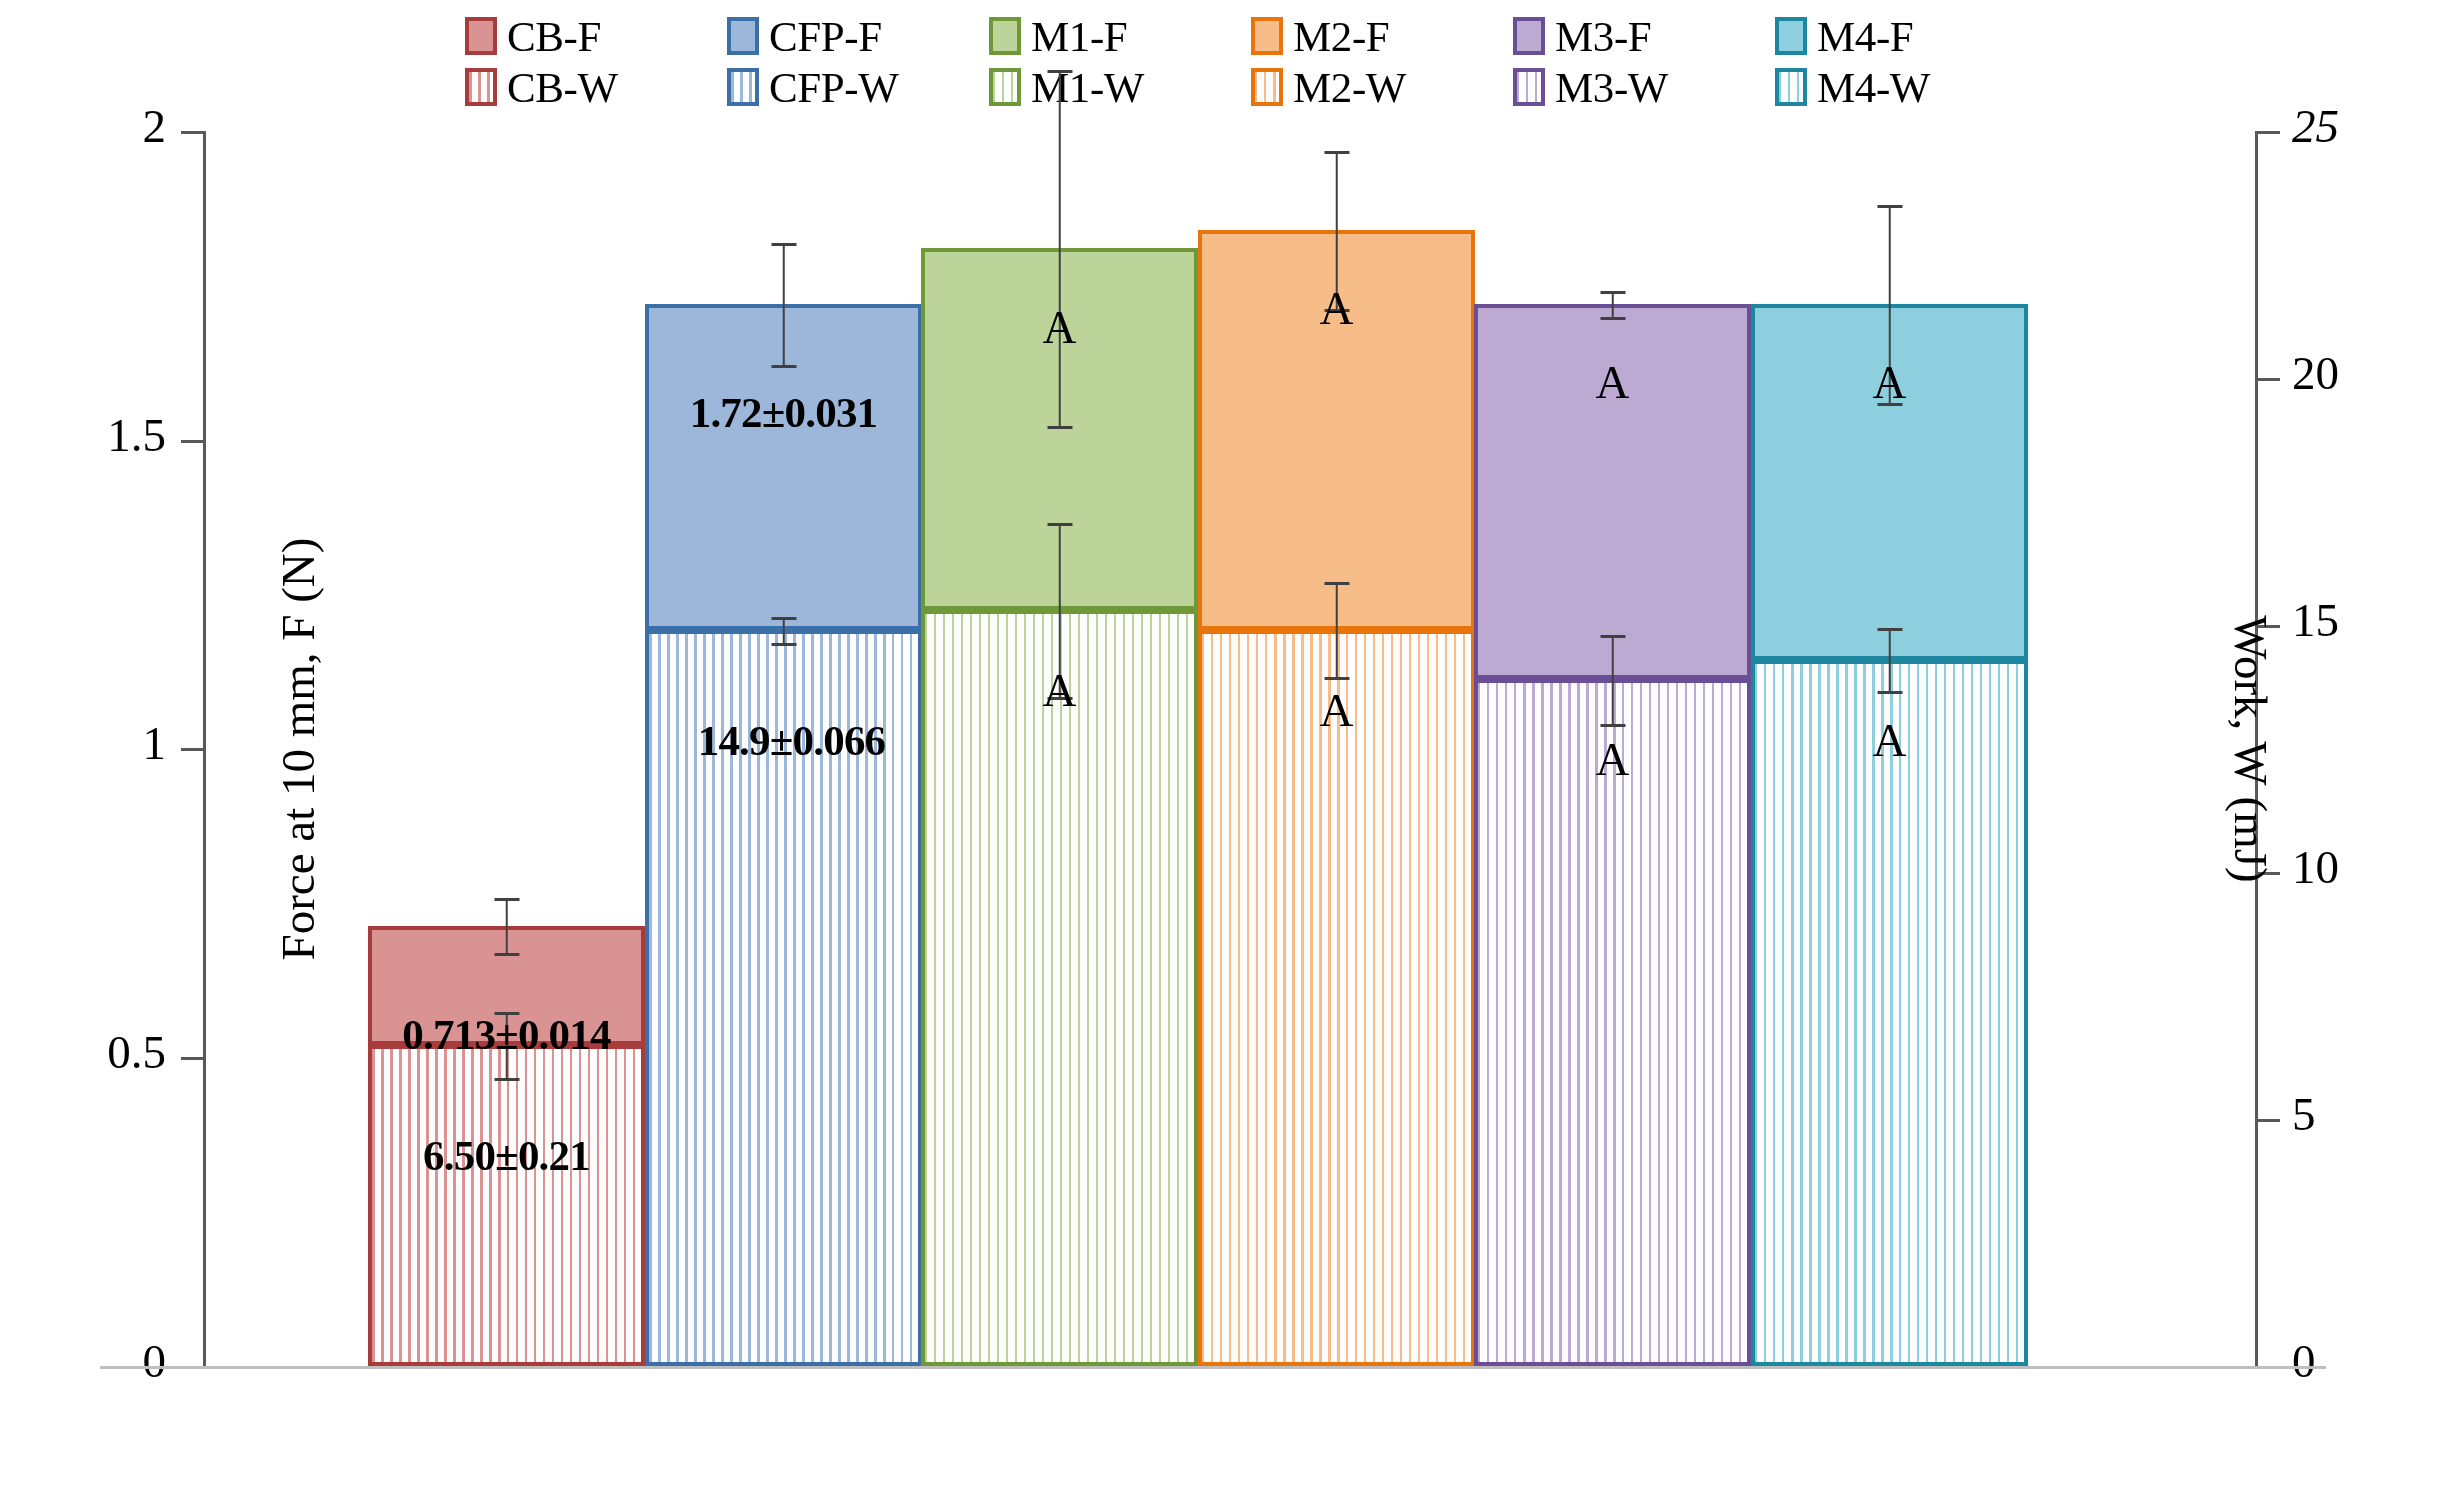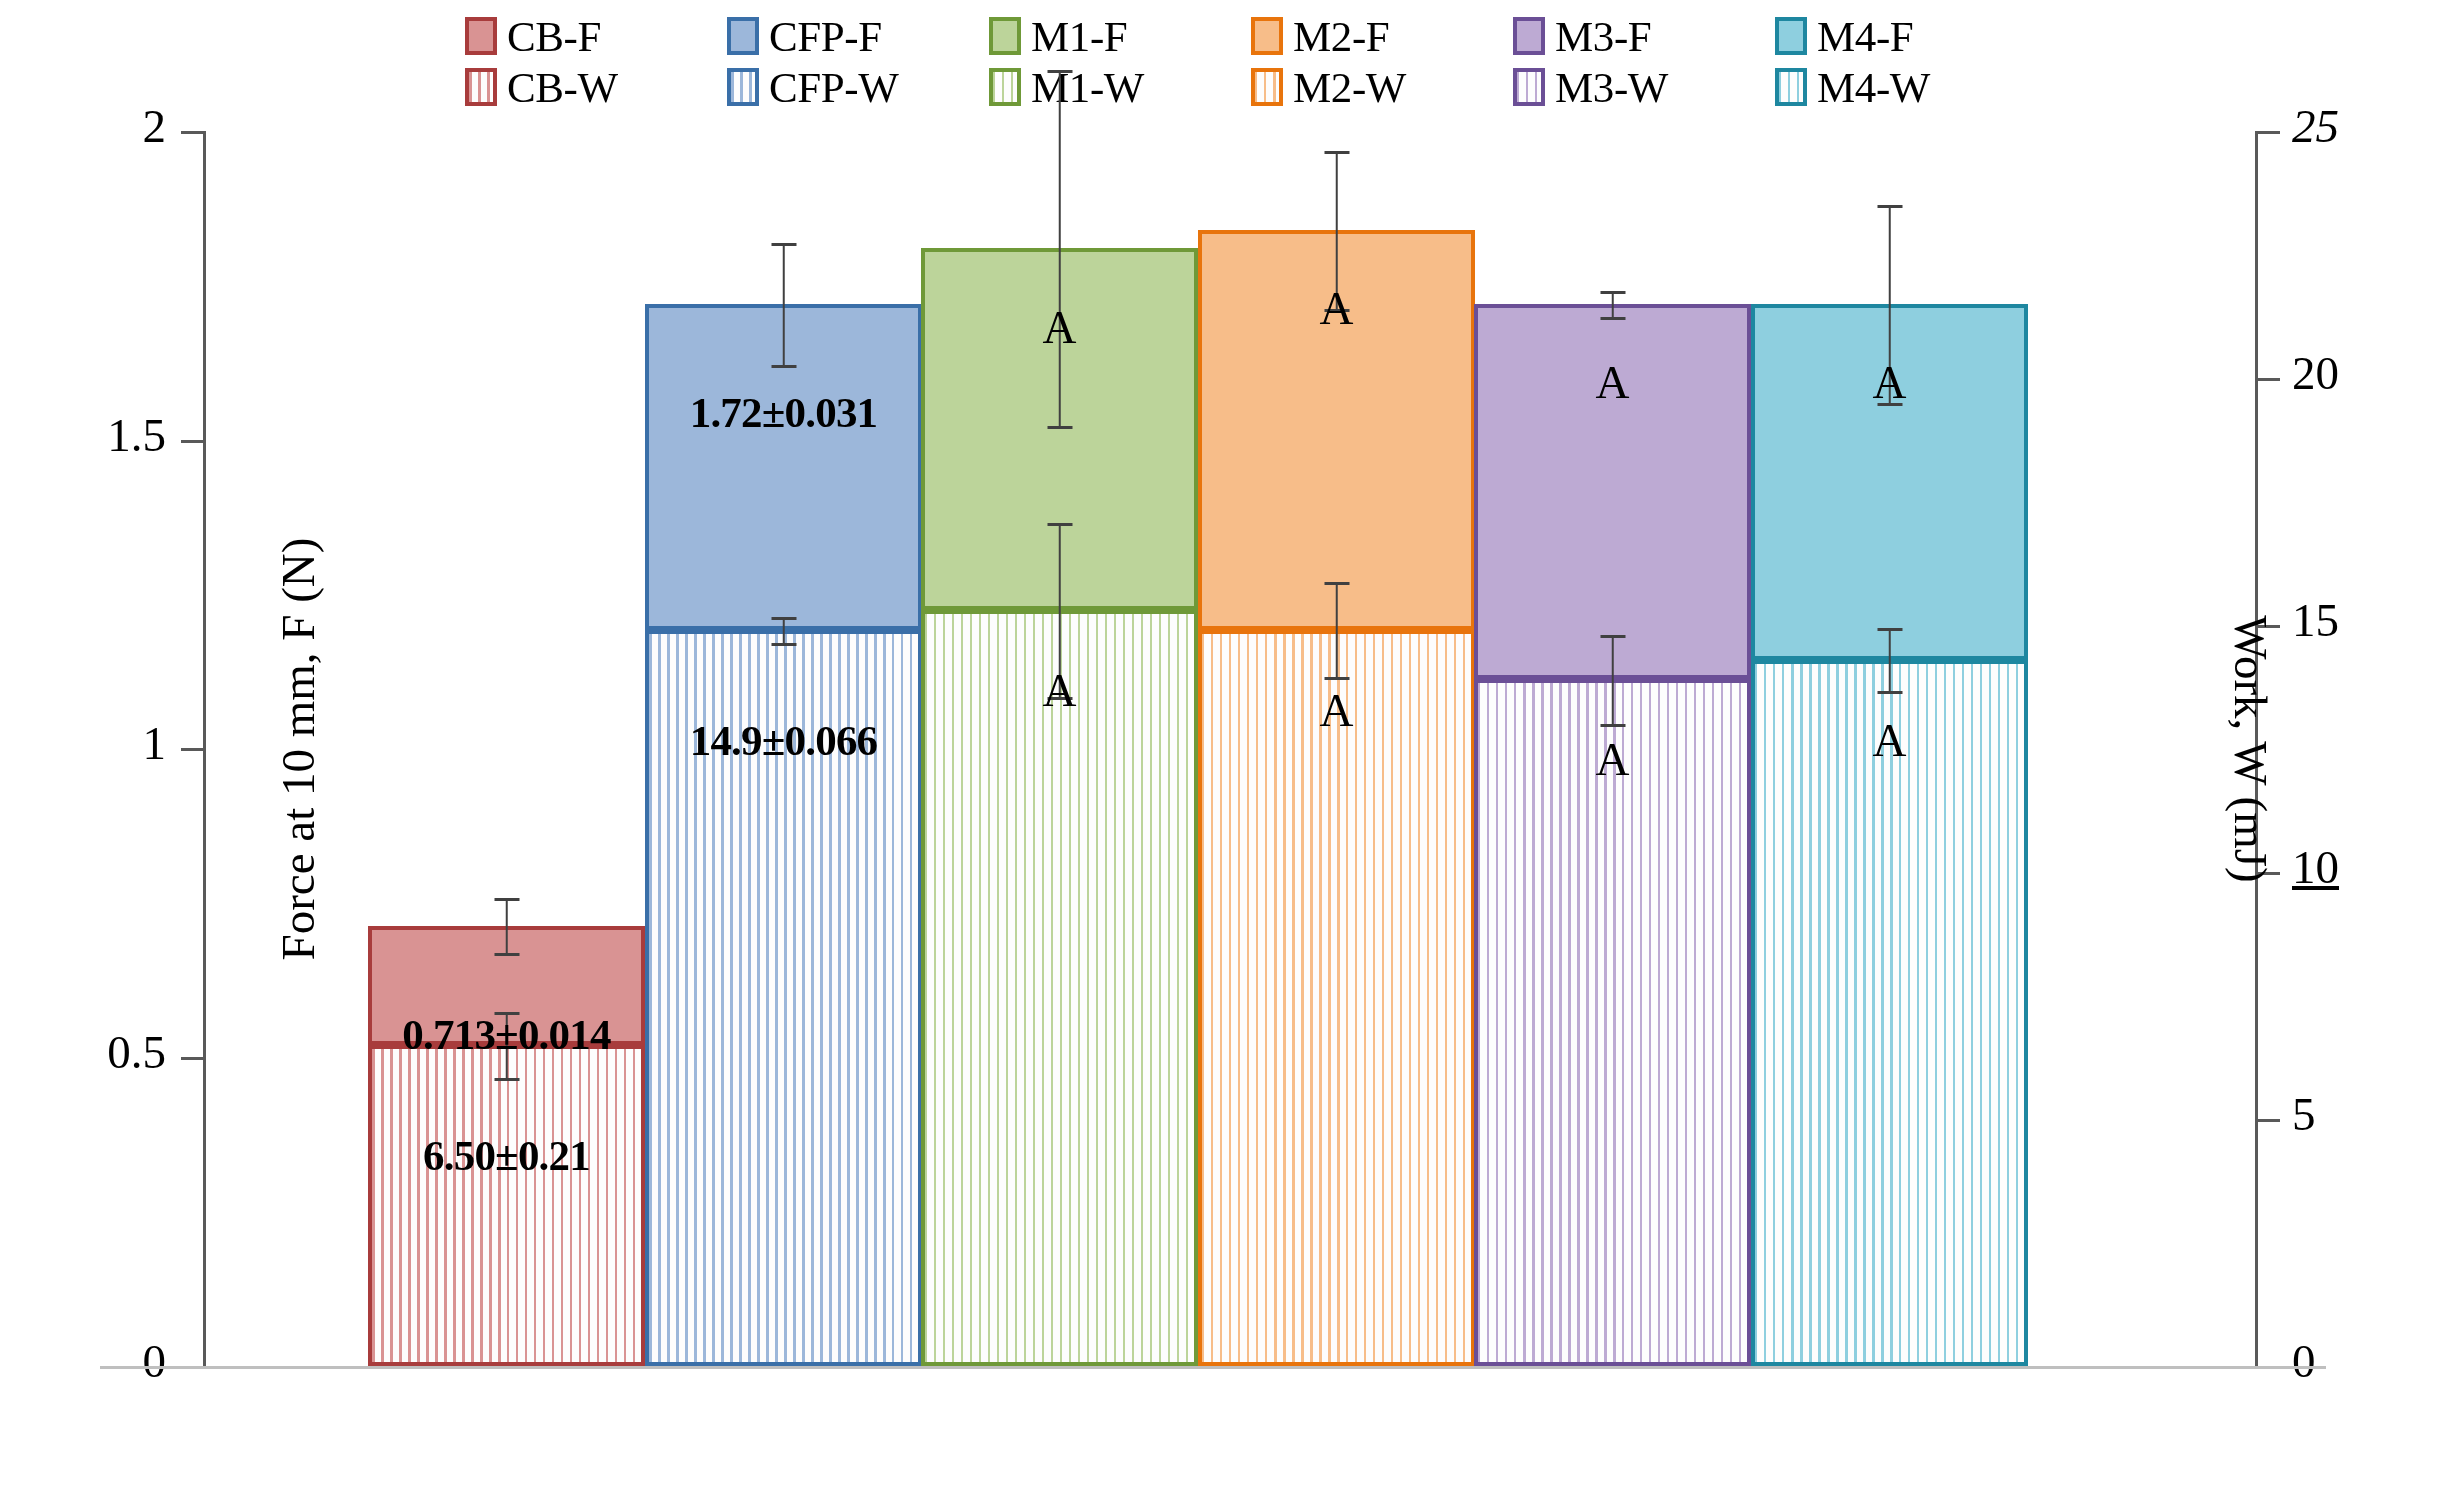--- a/index.html
+++ b/index.html
@@ -134,21 +134,21 @@
   <div id="ticklabels-left">
       <div class="ticklabel tl-left" style="top: 1338px; left: 0px; width: 166px; text-align: right;">0</div>
       <div class="ticklabel tl-left" style="top: 1029px; left: 0px; width: 166px; text-align: right;">0.5</div>
       <div class="ticklabel tl-left" style="top: 720px; left: 0px; width: 166px; text-align: right;">1</div>
       <div class="ticklabel tl-left" style="top: 412px; left: 0px; width: 166px; text-align: right;">1.5</div>
       <div class="ticklabel tl-left" style="top: 103px; left: 0px; width: 166px; text-align: right;">2</div>
     </div>
   <div id="ticklabels-right">
       <div class="ticklabel tl-right" style="top: 1338px; left: 2292px; width: 166px; text-align: left;">0</div>
       <div class="ticklabel tl-right" style="top: 1091px; left: 2292px; width: 166px; text-align: left;">5</div>
-      <div class="ticklabel tl-right" style="top: 844px; left: 2292px; width: 166px; text-align: left; text-decoration: underline;">10</div>
+      <div class="ticklabel tl-right" style="top: 844px; left: 2292px; width: 166px; text-align: left;">10</div>
       <div class="ticklabel tl-right" style="top: 597px; left: 2292px; width: 166px; text-align: left;">15</div>
       <div class="ticklabel tl-right" style="top: 350px; left: 2292px; width: 166px; text-align: left;">20</div>
       <div class="ticklabel tl-right" style="top: 103px; left: 2292px; width: 166px; text-align: left; font-style: italic;">25</div>
     </div>
 
   <div class="baseline"></div>
 
   <div class="bars" id="bars">
       <div class="bargroup" style="left: 0px; height: 1235px;">
         <div class="bar bar-w" style="top: 914px; height: 321px; border-color: rgb(168, 60, 60); background: repeating-linear-gradient(90deg, rgb(217, 147, 147) 0px, rgb(217, 147, 147) 2.5px, rgb(253, 253, 253) 2.5px, rgb(253, 253, 253) 9px);"></div>
@@ -165,21 +165,21 @@
       <div class="bargroup" style="left: 277px; height: 1235px;">
         <div class="bar bar-w" style="top: 499px; height: 736px; border-color: rgb(58, 111, 168); background: repeating-linear-gradient(90deg, rgb(156, 183, 218) 0px, rgb(156, 183, 218) 2.5px, rgb(253, 253, 253) 2.5px, rgb(253, 253, 253) 9px);"></div>
         <div class="bar bar-f" style="top: 173px; height: 326px; border-color: rgb(58, 111, 168); background: rgb(156, 183, 218);"></div>
         <div class="ebar" style="top: 112px; height: 123px;"></div>
         <div class="ecap" style="top: 112px;"></div>
         <div class="ecap" style="top: 234px;"></div>
         <div class="ebar" style="top: 486px; height: 26.6px;"></div>
         <div class="ecap" style="top: 486px;"></div>
         <div class="ecap" style="top: 512px;"></div>
         <div class="bar-label" style="top: 221px;">1.72±0.031</div>
-        <div class="bar-label" style="top: 549px;">14.9±0.066</div>
+        <div class="bar-label" style="top: 549px; padding-left: 8px;">14.9±0.066</div>
       </div>
       <div class="bargroup" style="left: 553px; height: 1235px;">
         <div class="bar bar-w" style="top: 479px; height: 756px; border-color: rgb(111, 153, 56); background: repeating-linear-gradient(90deg, rgb(188, 212, 154) 0px, rgb(188, 212, 154) 2.5px, rgb(253, 253, 253) 2.5px, rgb(253, 253, 253) 9px);"></div>
         <div class="bar bar-f" style="top: 117px; height: 362px; border-color: rgb(111, 153, 56); background: rgb(188, 212, 154);"></div>
         <div class="ebar" style="top: -61px; height: 356px;"></div>
         <div class="ecap" style="top: -61px;"></div>
         <div class="ecap" style="top: 295px;"></div>
         <div class="ebar" style="top: 392px; height: 174px;"></div>
         <div class="ecap" style="top: 392px;"></div>
         <div class="ecap" style="top: 566px;"></div>

